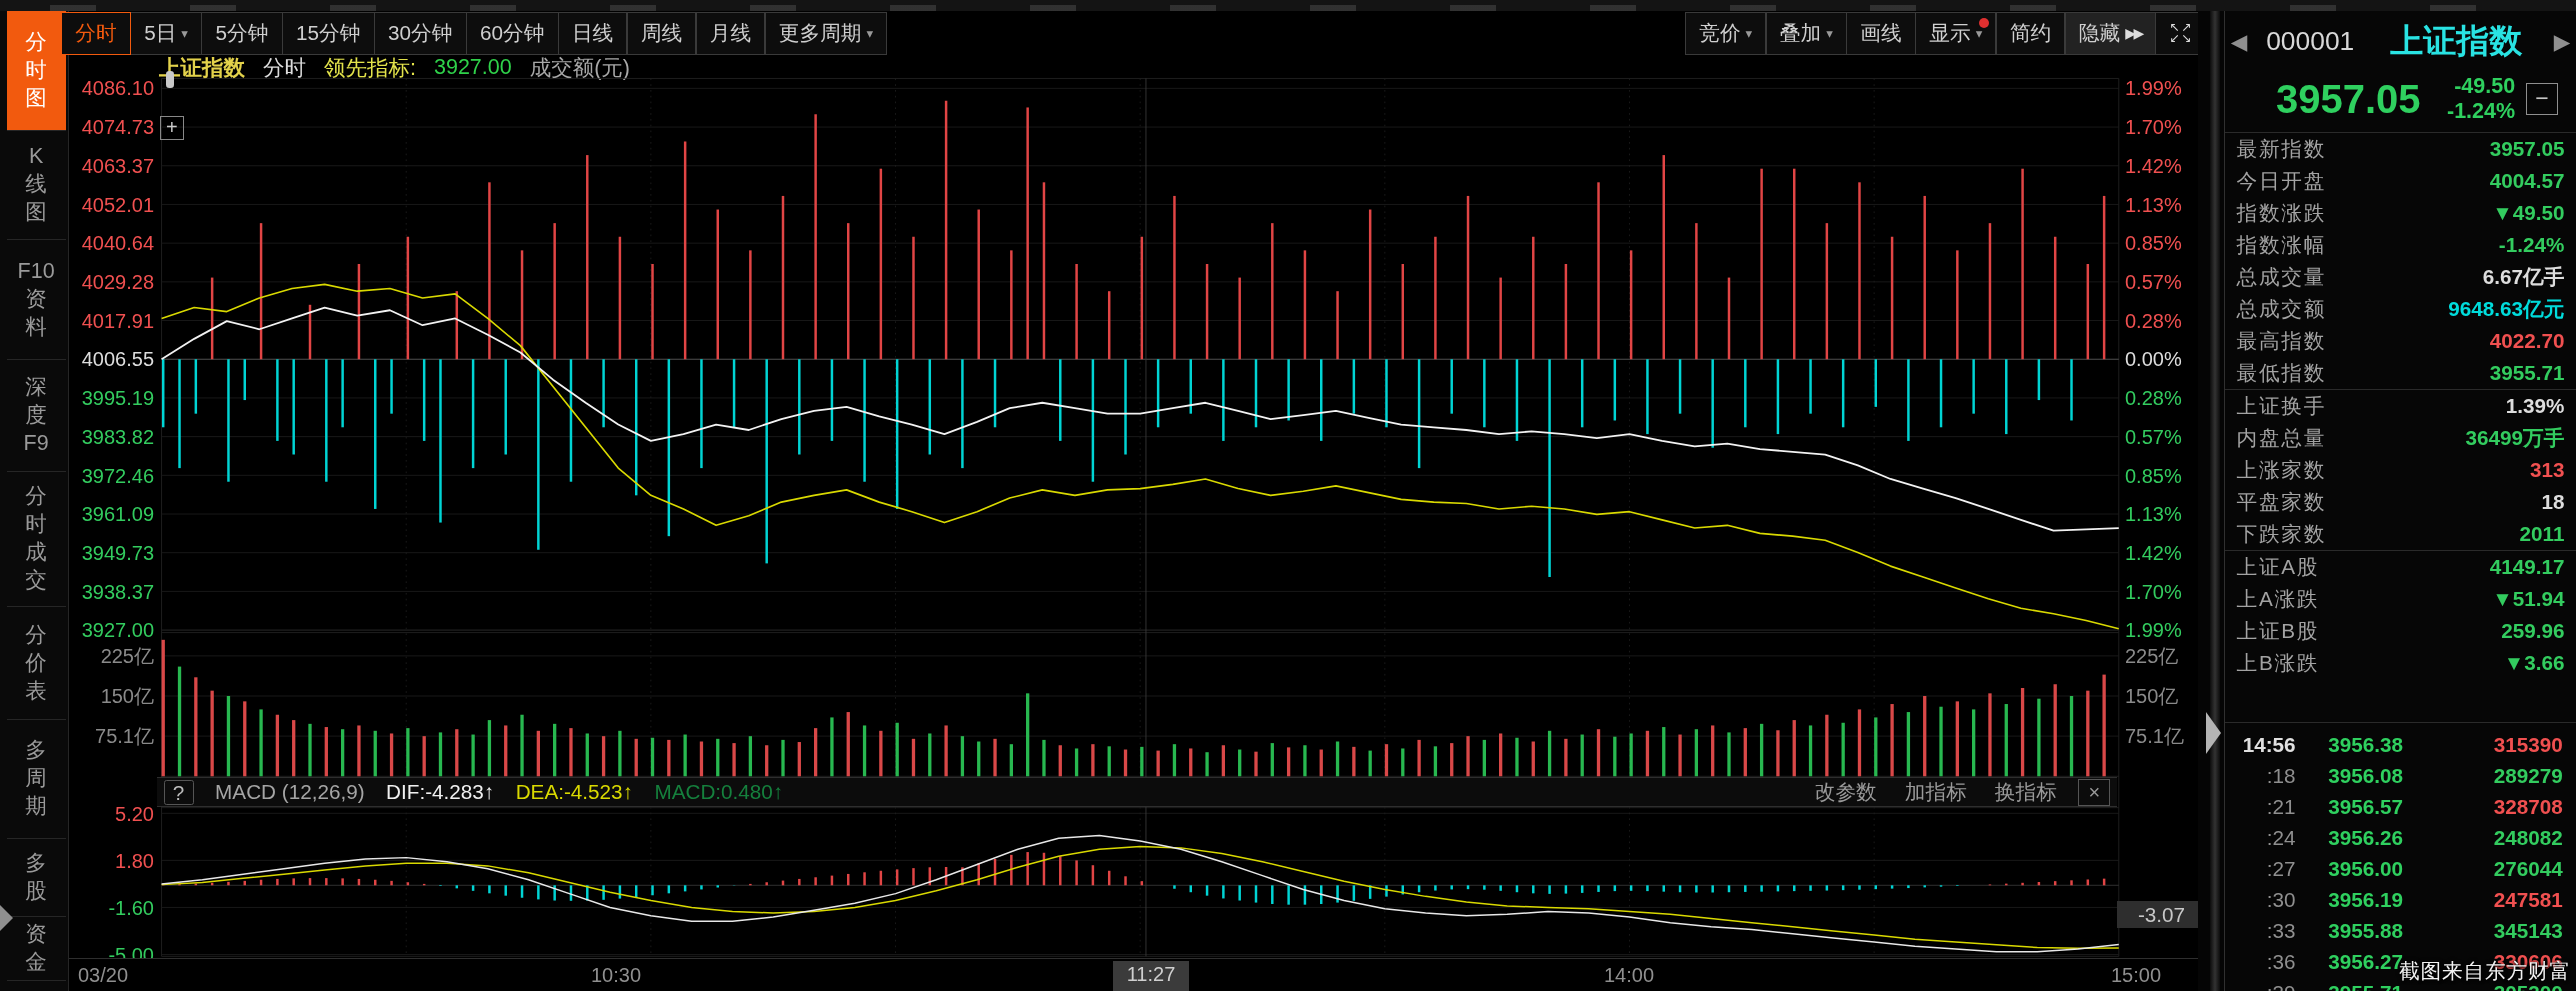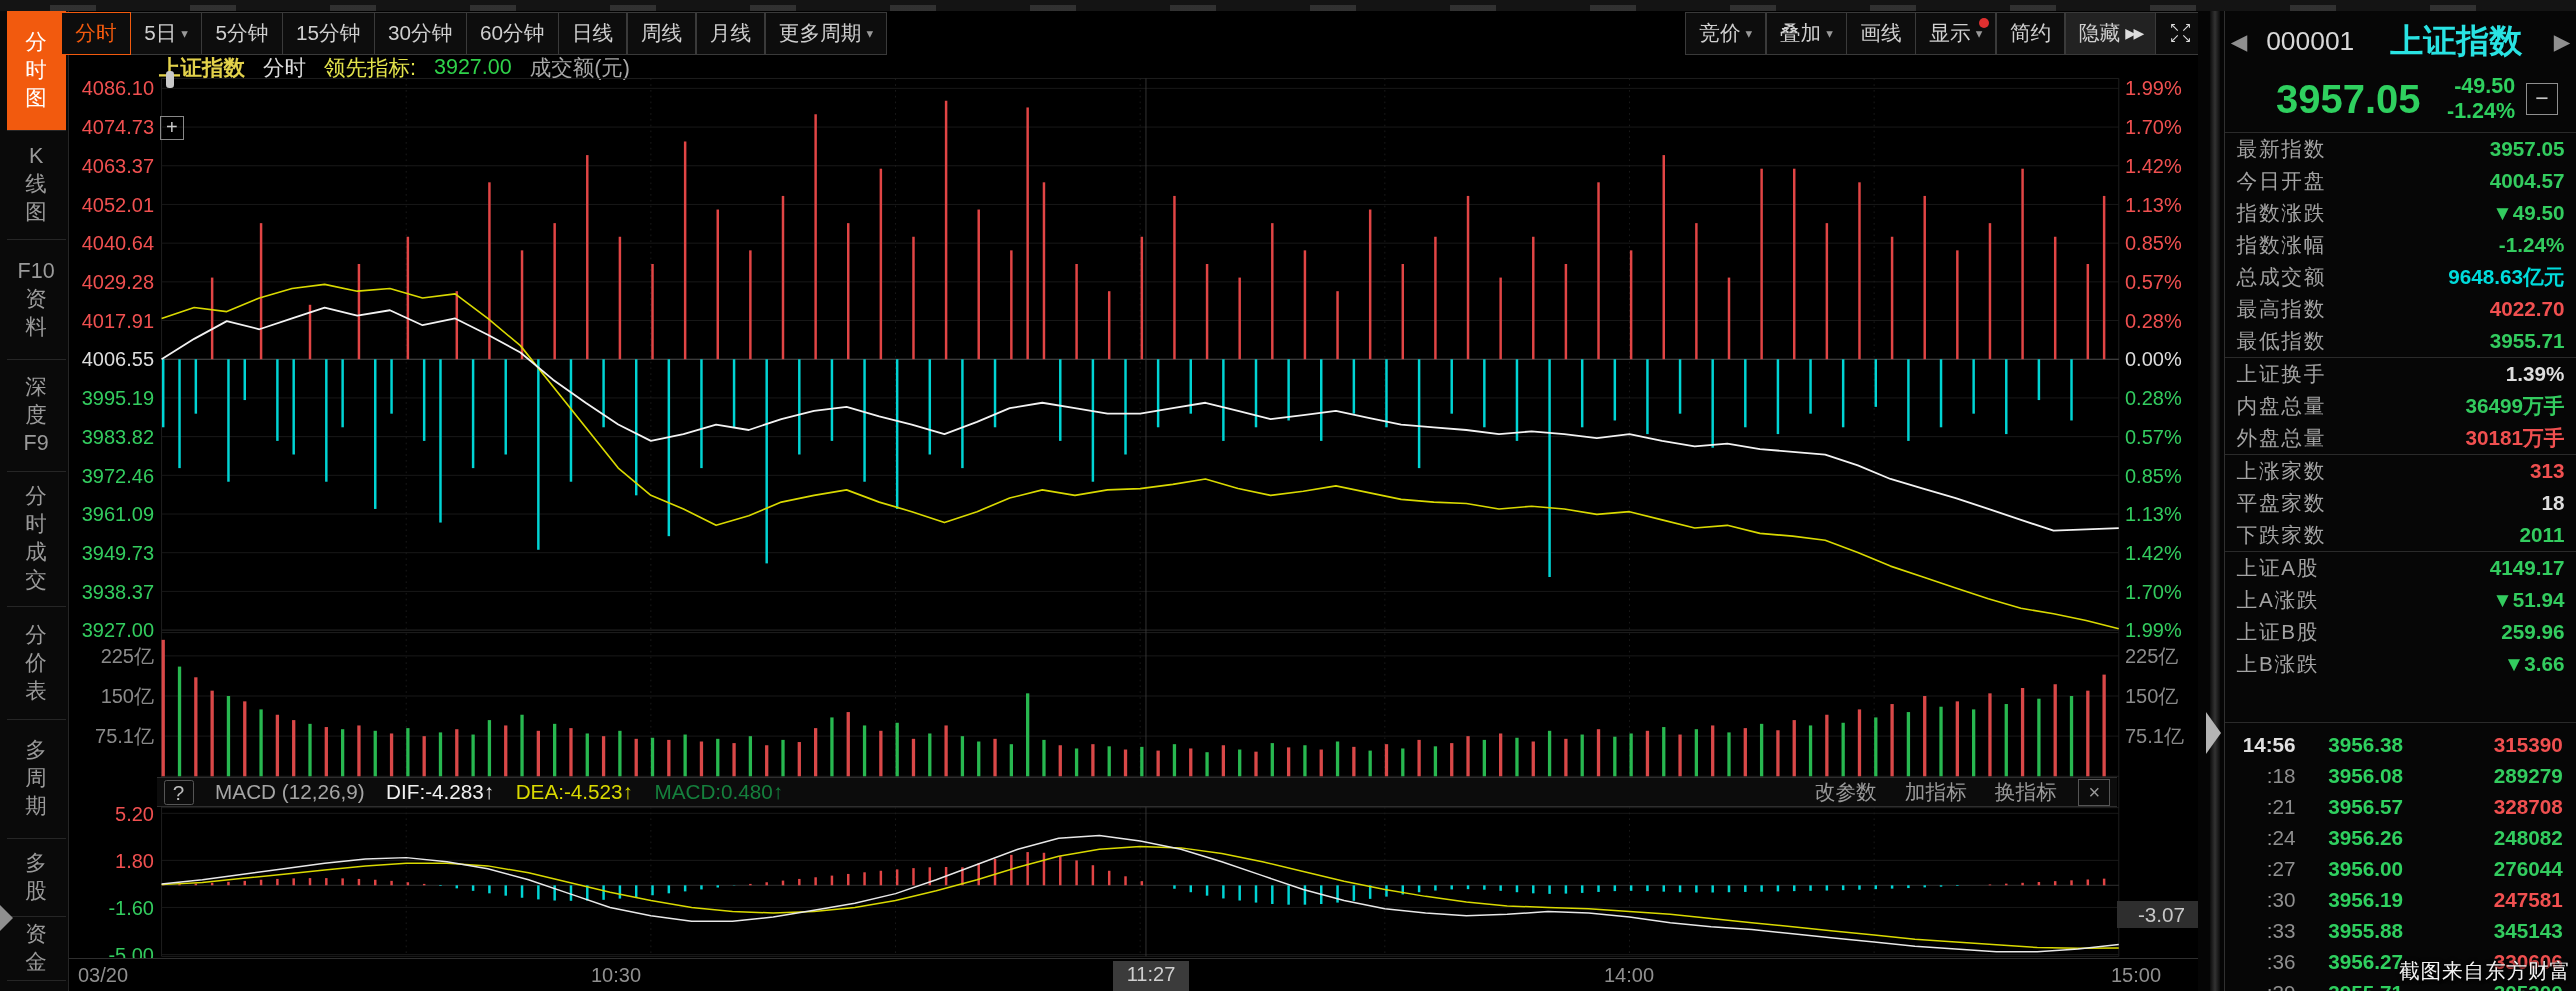--- a/index.html
+++ b/index.html
@@ -734,42 +734,42 @@
         </div>
         <div class="s-row">
           <span class="s-label">指数涨跌</span>
           <span class="s-val c-green">▼49.50</span>
         </div>
         <div class="s-row">
           <span class="s-label">指数涨幅</span>
           <span class="s-val c-green">-1.24%</span>
         </div>
         <div class="s-row">
+          <span class="s-label">总成交量</span>
+          <span class="s-val c-white">6.67亿手</span>
+        </div>
+        <div class="s-row">
           <span class="s-label">总成交额</span>
           <span class="s-val c-cyan">9648.63亿元</span>
         </div>
         <div class="s-row">
           <span class="s-label">最高指数</span>
           <span class="s-val c-red">4022.70</span>
         </div>
         <div class="s-row sep">
           <span class="s-label">最低指数</span>
           <span class="s-val c-green">3955.71</span>
         </div>
         <div class="s-row">
           <span class="s-label">上证换手</span>
           <span class="s-val c-white">1.39%</span>
         </div>
         <div class="s-row">
           <span class="s-label">内盘总量</span>
           <span class="s-val c-green">36499万手</span>
-        </div>
-        <div class="s-row sep">
-          <span class="s-label">外盘总量</span>
-          <span class="s-val c-red">30181万手</span>
         </div>
         <div class="s-row">
           <span class="s-label">上涨家数</span>
           <span class="s-val c-red">313</span>
         </div>
         <div class="s-row">
           <span class="s-label">平盘家数</span>
           <span class="s-val c-white">18</span>
         </div>
         <div class="s-row sep">

